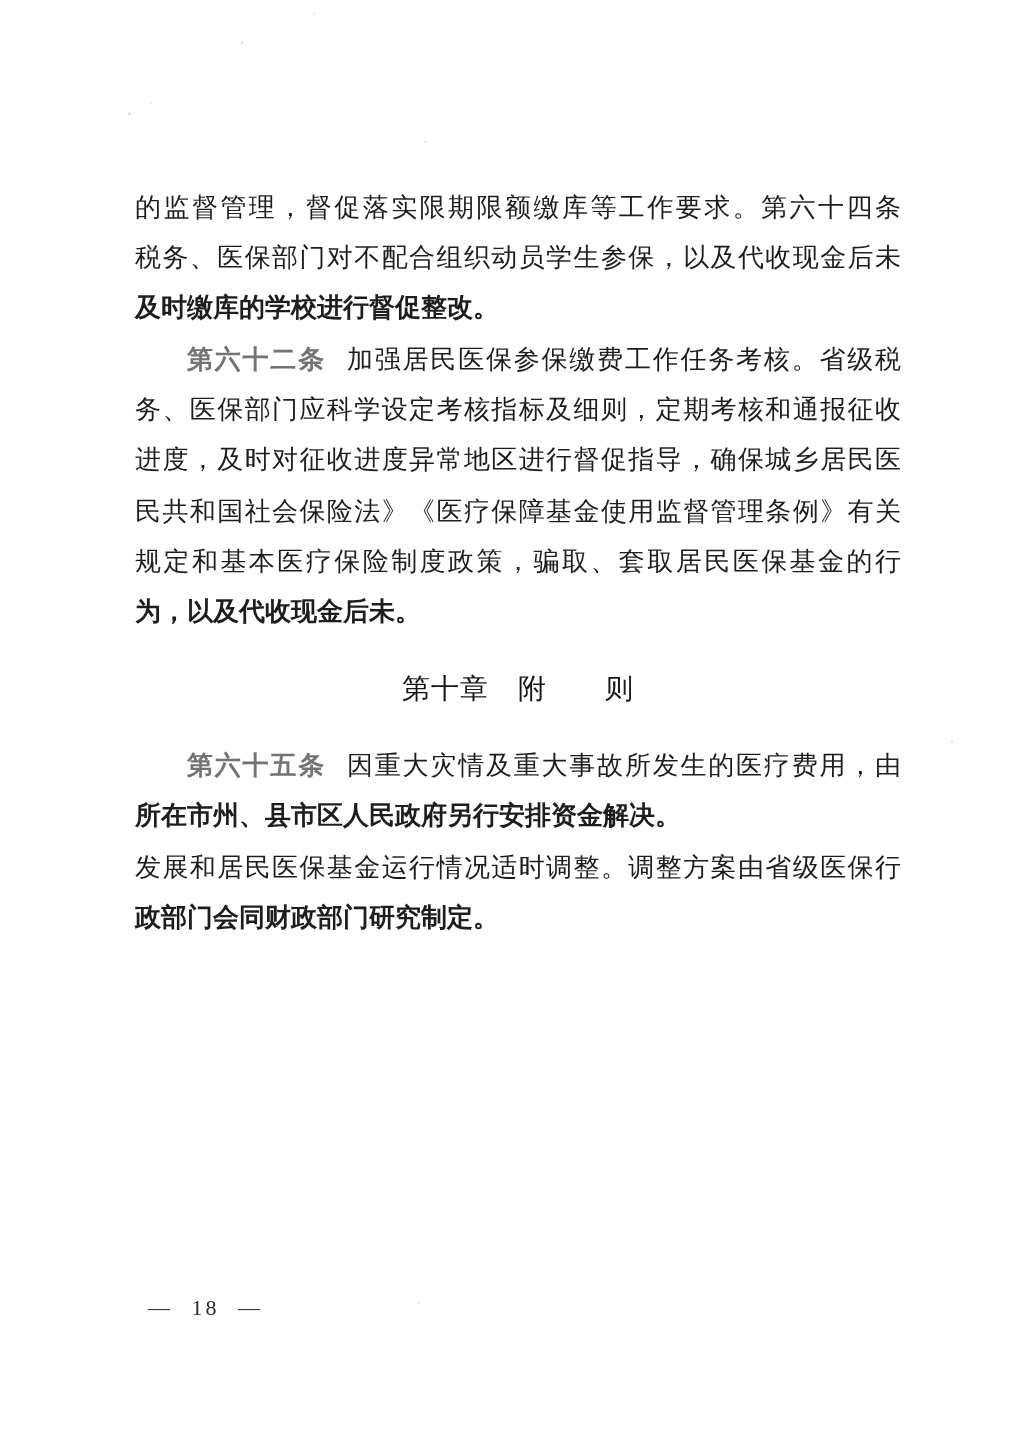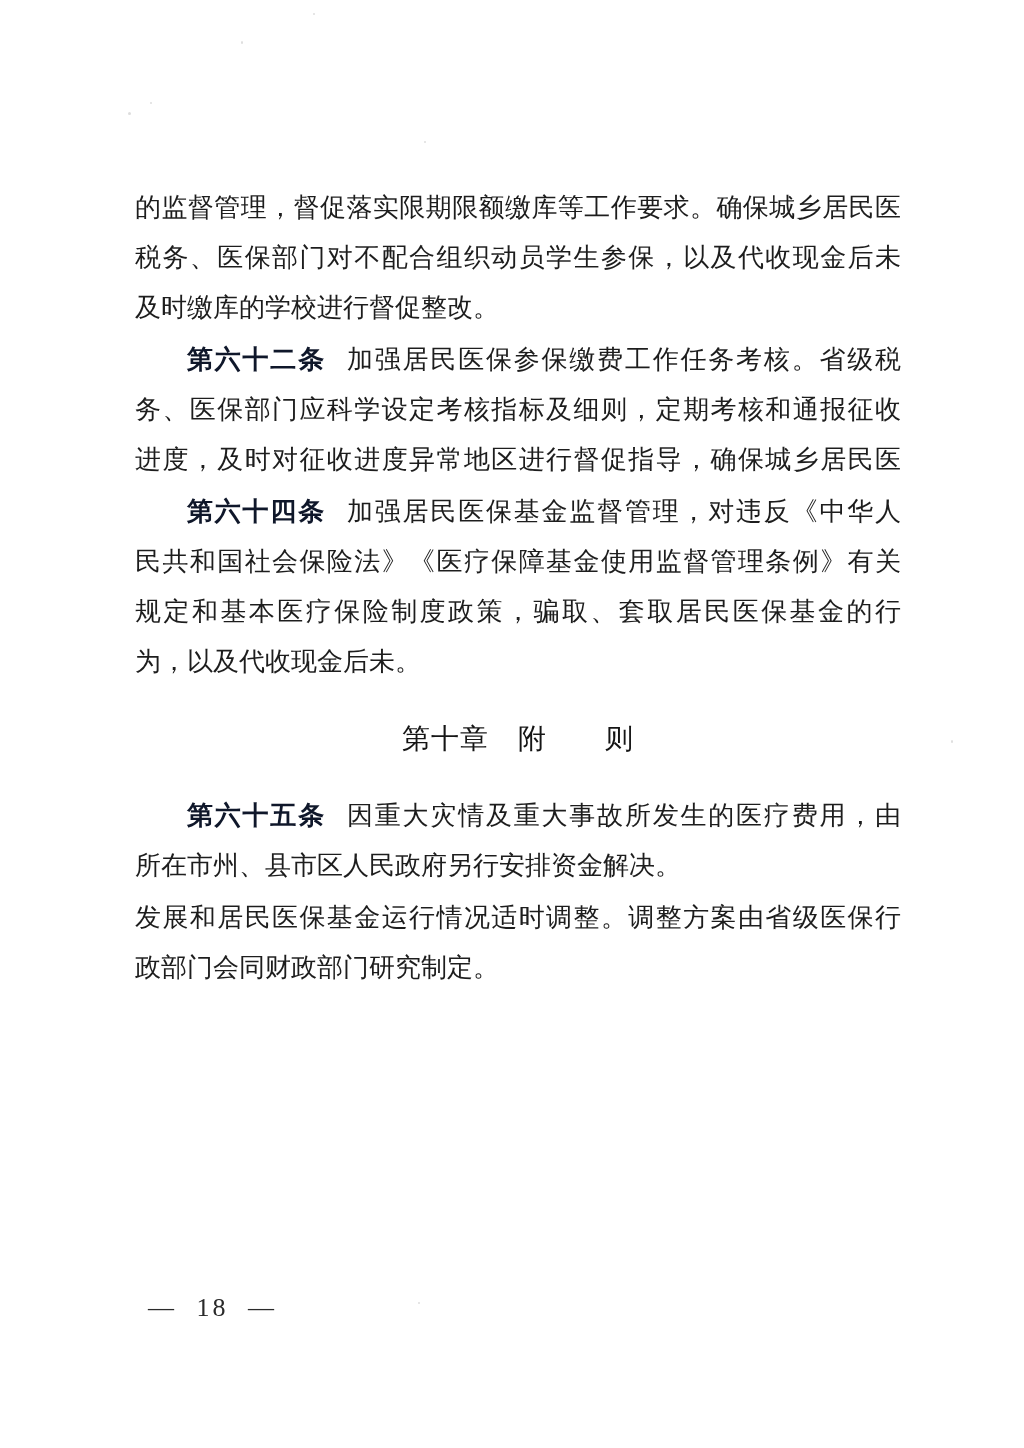--- a/index.html
+++ b/index.html
@@ -24,82 +24,80 @@
     font-size: 26px;
     white-space: normal;
   }
   .fill {
     text-align: justify;
     text-align-last: justify;
   }
   .end {
     text-align: right;
     text-align-last: left;
+    font-weight: bold;
   }
   .first { text-indent: 52px; }
   .term {
     font-weight: 700;
     margin-right: 21px;
-    color: #0f172a;
+    color: #737373;
   }
   .para + .para { margin-top: 2px; }
   .chapter-heading {
     margin: 27px 0;
     height: 50px;
     line-height: 50px;
     text-align: center;
     font-weight: 400;
     font-size: 28px;
     letter-spacing: 1px;
     color: #151515;
   }
   .page-number {
     position: absolute;
     left: 148px;
     top: 1288px;
     height: 40px;
     line-height: 40px;
-    font-size: 26px;
+    font-size: 22px;
     letter-spacing: 3px;
     word-spacing: 10px;
     color: #2a2a2a;
   }
   .speck {
     position: absolute;
     background: #8f8f8f;
     border-radius: 50%;
     opacity: 0.3;
   }
 </style>
 </head>
 <body>
 
 <div class="page">
 
   <div class="text-block">
 
     <div class="para">
-      <div class="line fill">的监督管理，督促落实限期限额缴库等工作要求。确保城乡居民医</div>
+      <div class="line fill">的监督管理，督促落实限期限额缴库等工作要求。第六十四条</div>
       <div class="line fill">税务、医保部门对不配合组织动员学生参保，以及代收现金后未</div>
       <div class="line end">及时缴库的学校进行督促整改。</div>
     </div>
 
     <div class="para">
       <div class="line fill first">
         <span class="term">第六十二条</span><span>加强居民医保参保缴费工作任务考核。省级税</span>
       </div>
       <div class="line fill">务、医保部门应科学设定考核指标及细则，定期考核和通报征收</div>
       <div class="line fill">进度，及时对征收进度异常地区进行督促指导，确保城乡居民医</div>
     </div>
 
 
     <div class="para">
-      <div class="line fill first">
-        <span class="term">第六十四条</span><span>加强居民医保基金监督管理，对违反《中华人</span>
-      </div>
       <div class="line fill">民共和国社会保险法》《医疗保障基金使用监督管理条例》有关</div>
       <div class="line fill">规定和基本医疗保险制度政策，骗取、套取居民医保基金的行</div>
       <div class="line end">为，以及代收现金后未。</div>
     </div>
 
     <div class="chapter-heading">第十章　附　　则</div>
 
     <div class="para">
       <div class="line fill first">
         <span class="term">第六十五条</span><span>因重大灾情及重大事故所发生的医疗费用，由</span>

